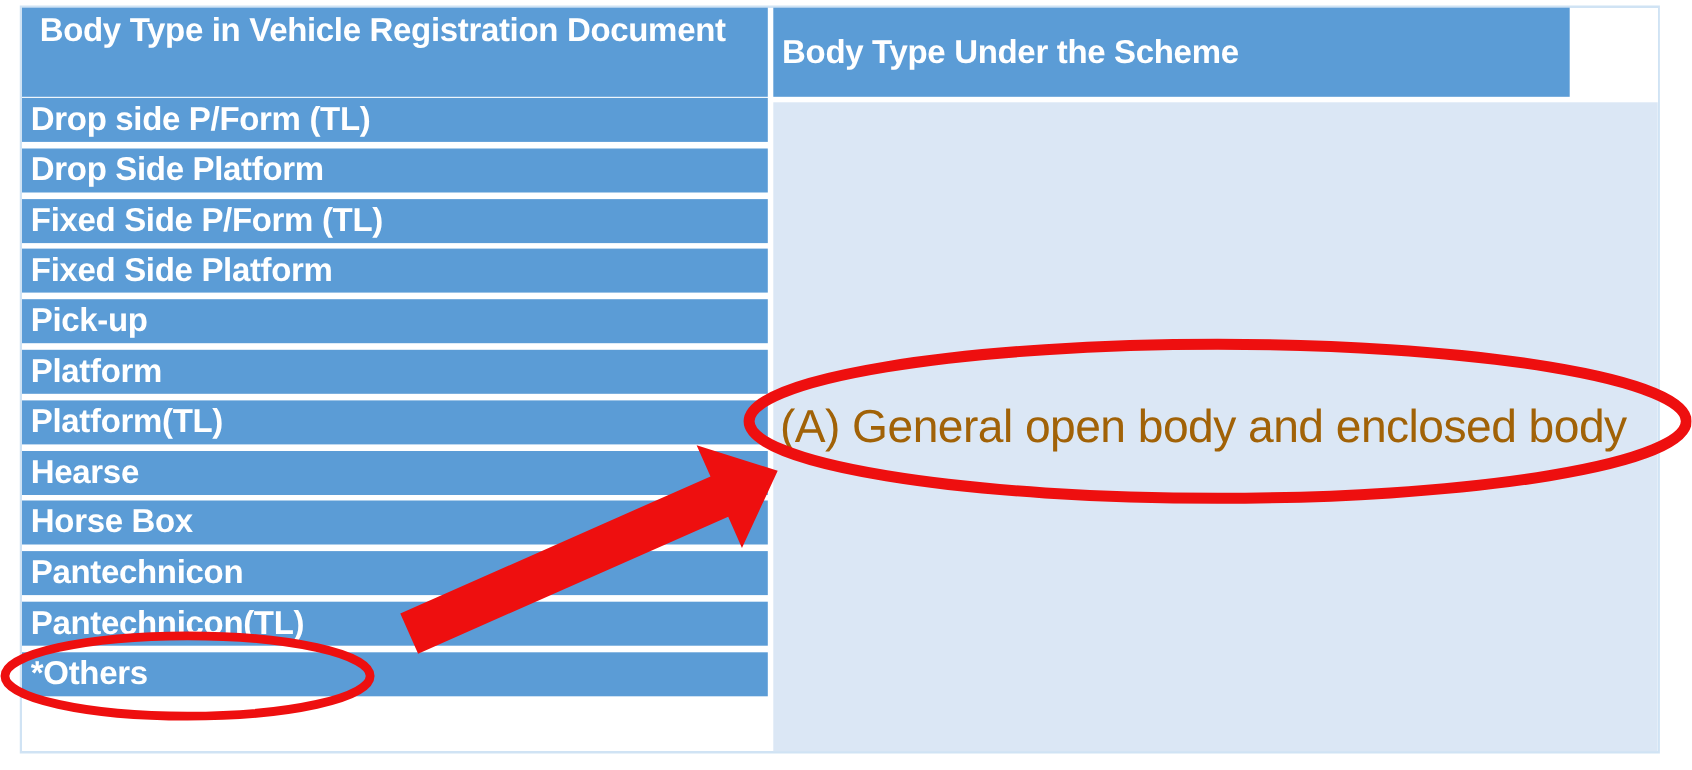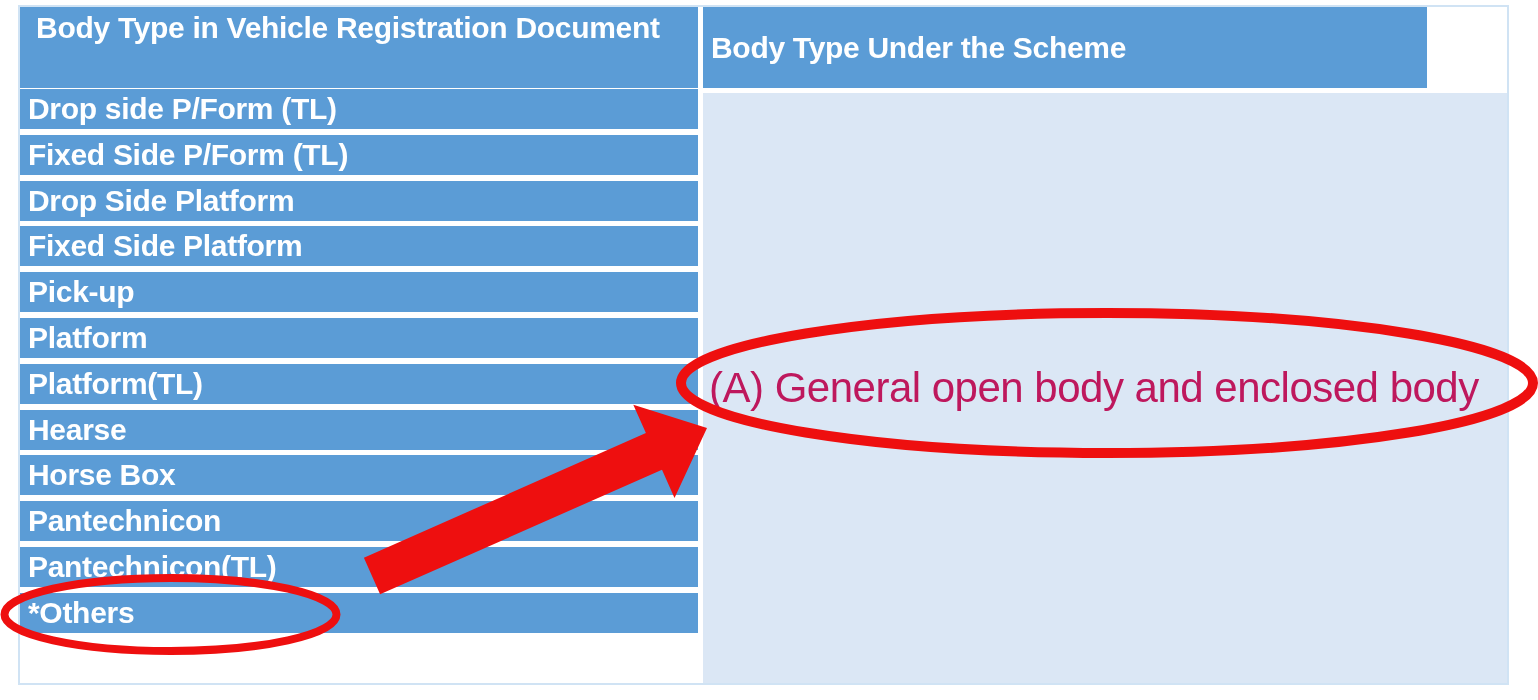--- a/index.html
+++ b/index.html
@@ -70,21 +70,21 @@
     position: absolute;
     left: 0; top: 86px;
     width: 804px; height: 589.6px;
     background: #dbe7f5;
     box-sizing: border-box;
     padding-left: 6px;
     display: flex;
     align-items: center;
   }
   .scheme-text {
-    color: #be185d;
+    color: #a16207;
     font-size: 42px;
     font-weight: normal;
     letter-spacing: -0.5px;
     white-space: nowrap;
   }
   #overlay {
     position: absolute;
     left: 0; top: 0;
     width: 1538px; height: 700px;
     pointer-events: none;
@@ -93,22 +93,22 @@
 </head>
 <body>
 
 <div id="stage">
   <div class="tbl">
 
     <div class="col-left">
       <div class="hdr hdr-left"> Body Type in Vehicle Registration Document</div>
       <div class="rows">
         <div class="row">Drop side P/Form (TL)</div>
+        <div class="row">Drop Side Platform</div>
         <div class="row">Fixed Side P/Form (TL)</div>
-        <div class="row">Drop Side Platform</div>
         <div class="row">Fixed Side Platform</div>
         <div class="row">Pick-up</div>
         <div class="row">Platform</div>
         <div class="row">Platform(TL)</div>
         <div class="row">Hearse</div>
         <div class="row">Horse Box</div>
         <div class="row">Pantechnicon</div>
         <div class="row">Pantechnicon(TL)</div>
         <div class="row">*Others</div>
       </div>

